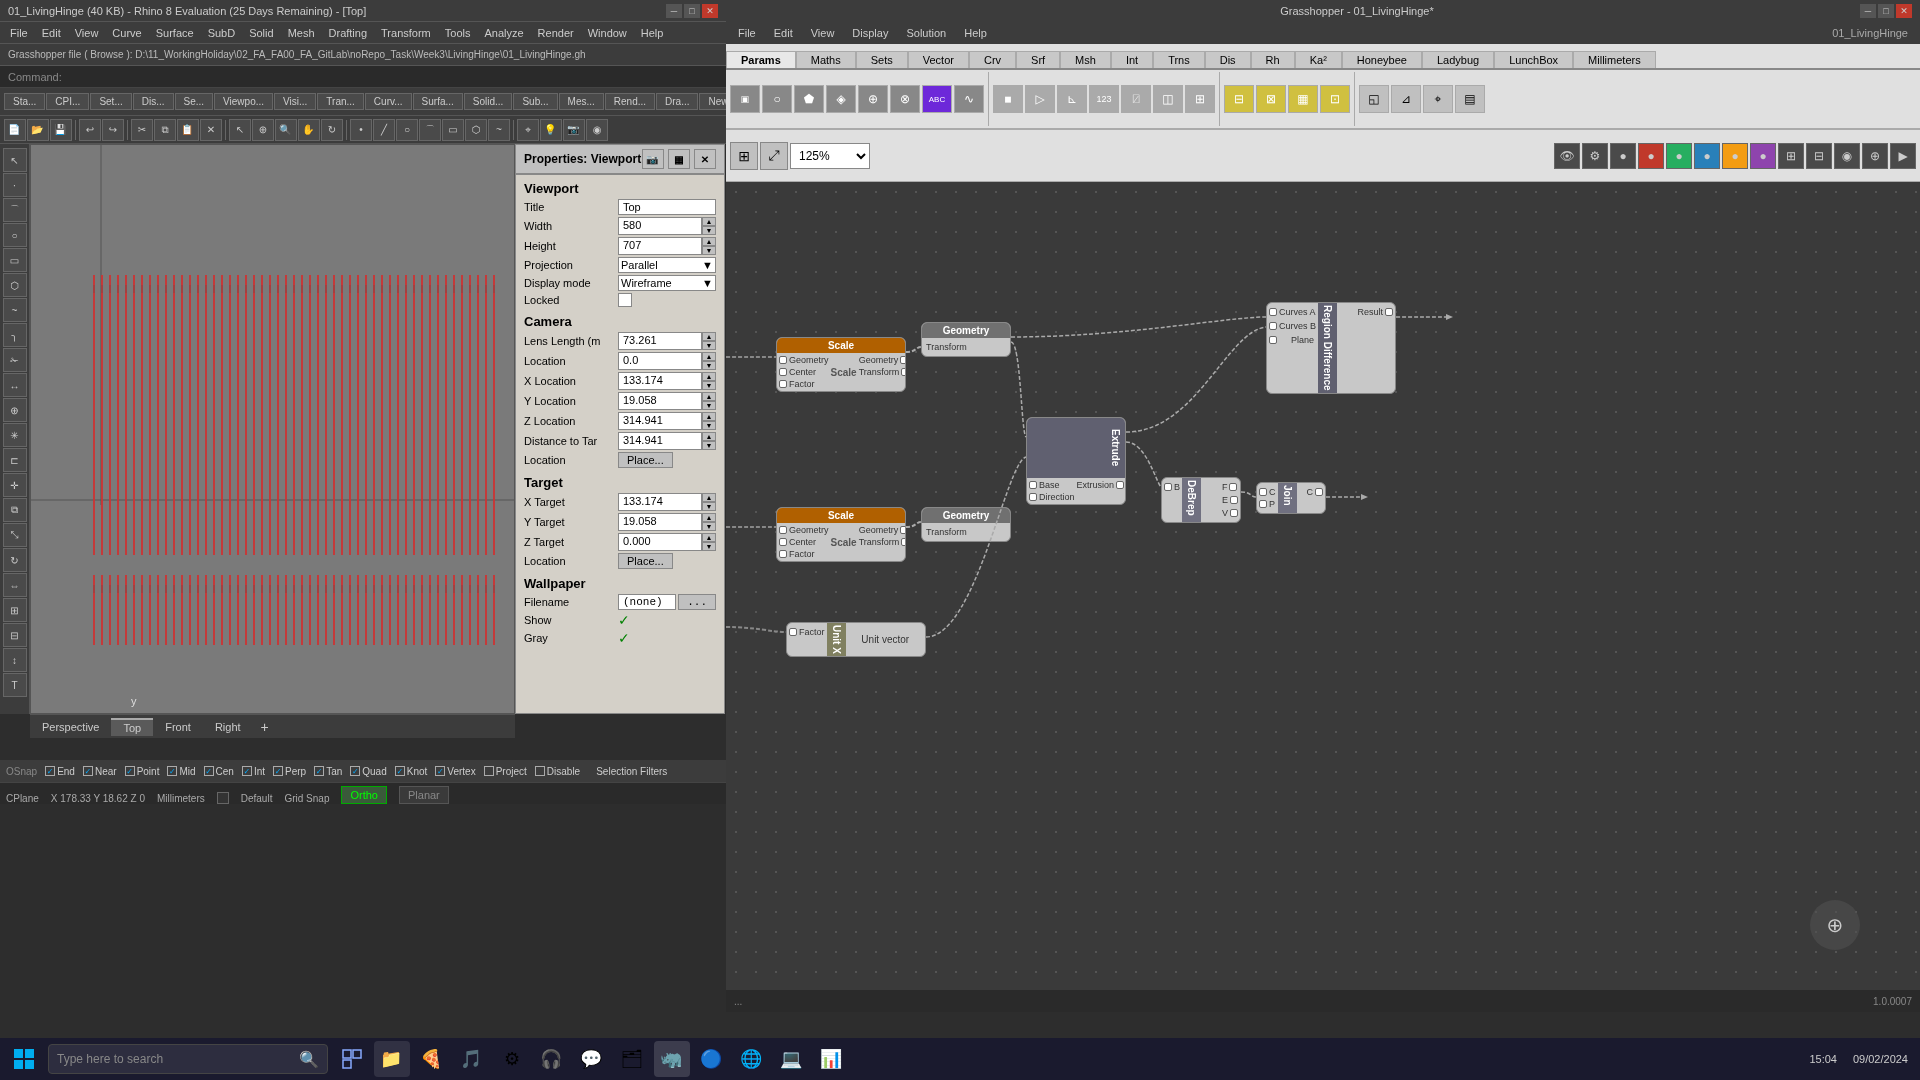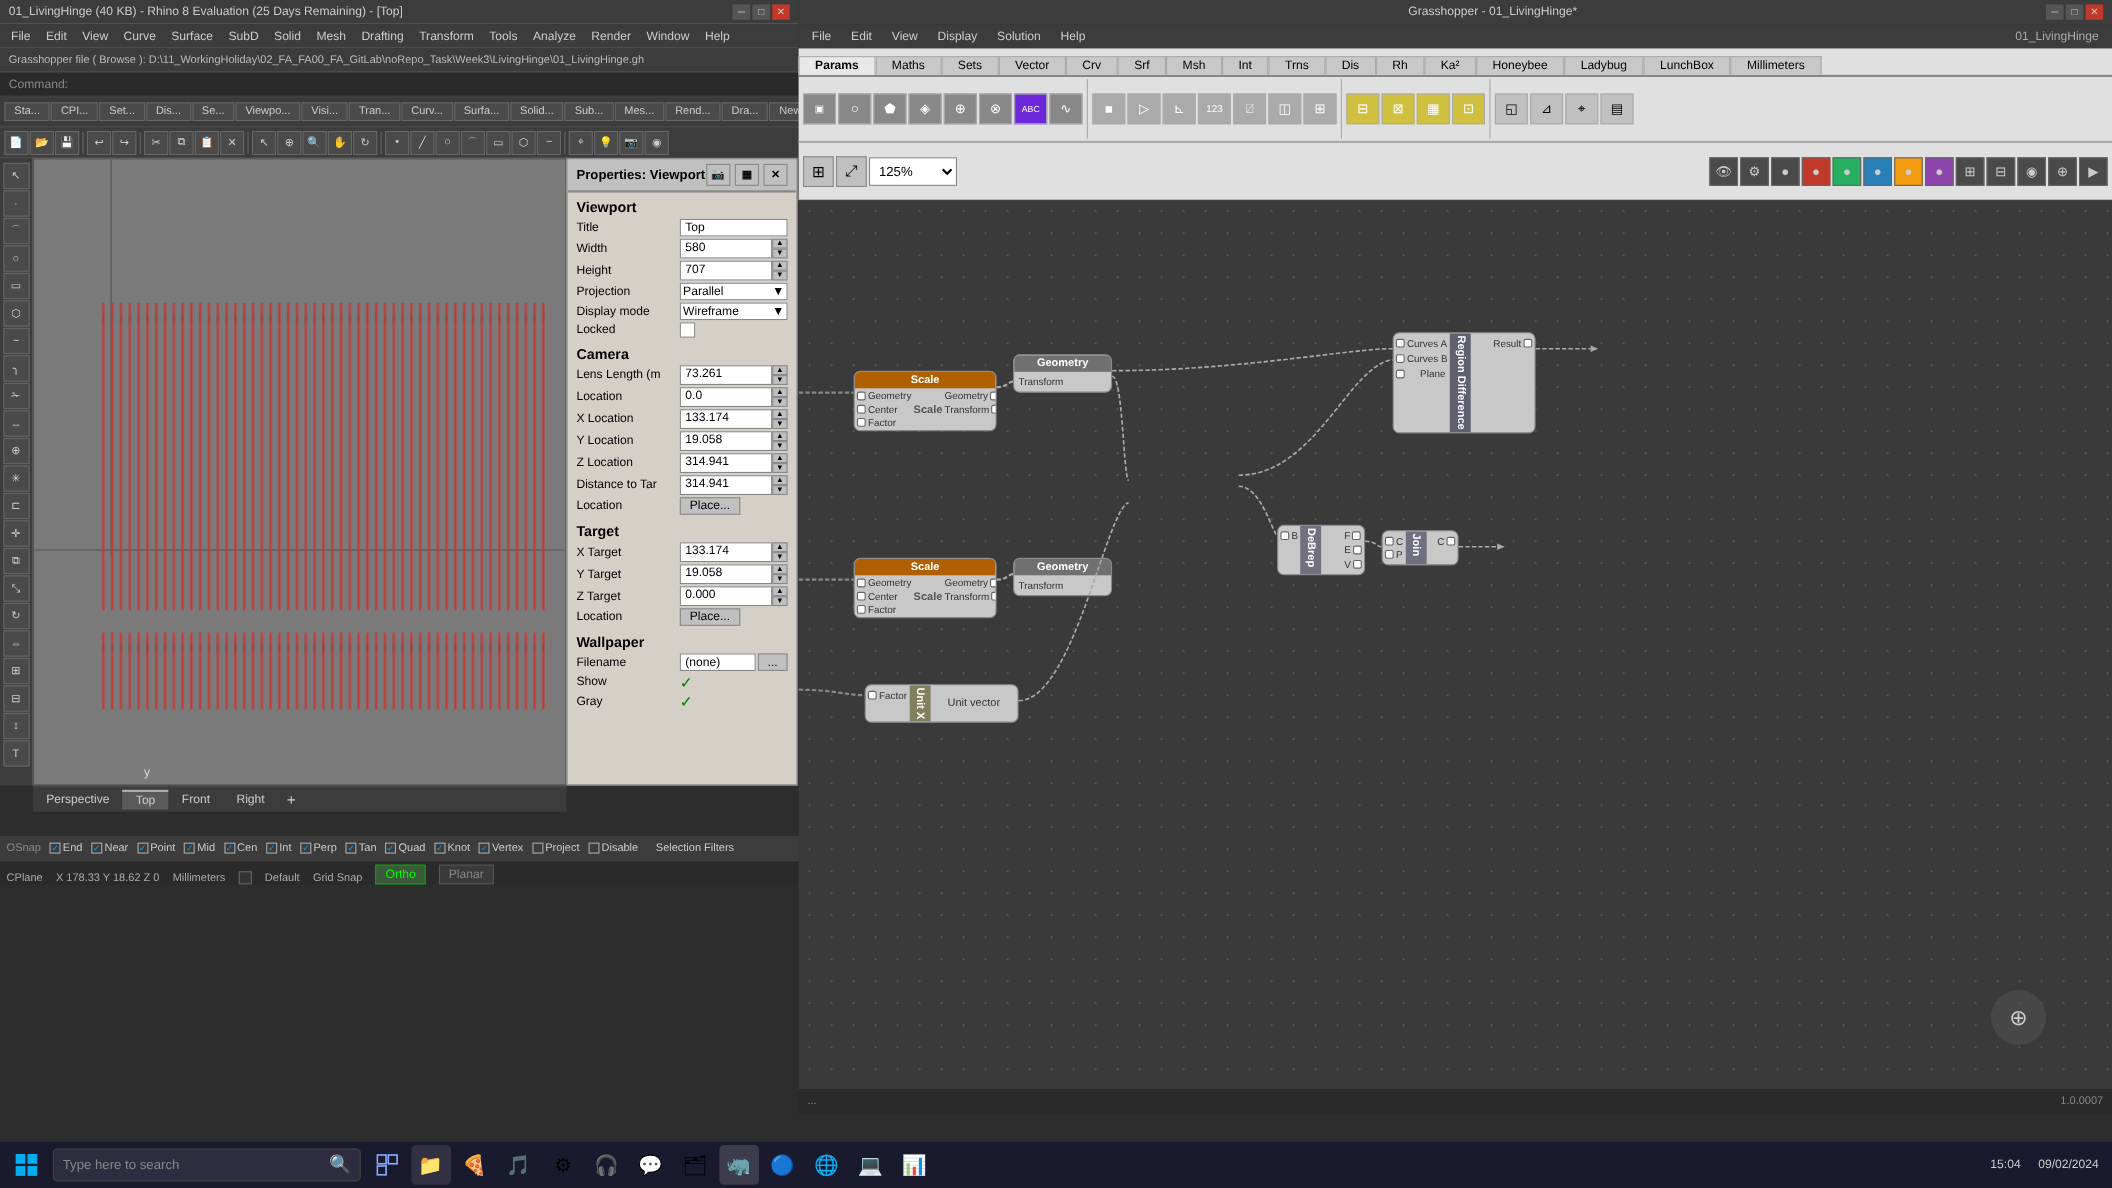--- a/index.html
+++ b/index.html
@@ -522,21 +522,21 @@
     </div>
   </div>
   <div class="props-row">
     <span class="props-label">Location</span>
     <div class="props-place-btn">Place...</div>
   </div>
 
   <div class="props-section-title">Wallpaper</div>
   <div class="props-row">
     <span class="props-label">Filename</span>
-    <div style="flex:1; display:flex; gap:2px;">
+    <div style="flex:1; display:flex; gap:2px;font-family:Liberation Mono, monospace;">
       <span class="props-value" style="flex:1;">(none)</span>
       <div class="props-place-btn">...</div>
     </div>
   </div>
   <div class="props-row">
     <span class="props-label">Show</span>
     <span style="color:green; font-size:14px;">✓</span>
   </div>
   <div class="props-row">
     <span class="props-label">Gray</span>
@@ -791,20 +791,41 @@
     </div>
   </div>
 
   <div class="gh-node" style="left: 195px; top: 325px; width: 90px;">
     <div class="gh-node-title" style="background:#707070;">Geometry</div>
     <div class="gh-node-body">
       <div style="font-size:9px; color:#333; padding:2px; text-align:center;">Transform</div>
     </div>
   </div>
 
+  <div class="gh-node" style="left: 300px; top: 235px; width: 100px;">
+    <div class="gh-node-title" style="background:#606070; writing-mode:vertical-rl; height:60px; width:100%; text-align:center;">Extrude</div>
+    <div class="gh-node-body">
+      <div class="gh-node-inputs">
+        <div style="display:flex;align-items:center;gap:2px;">
+          <div class="gh-port"></div>
+          <span class="gh-port-label">Base</span>
+        </div>
+        <div style="display:flex;align-items:center;gap:2px;">
+          <div class="gh-port"></div>
+          <span class="gh-port-label">Direction</span>
+        </div>
+      </div>
+      <div class="gh-node-outputs">
+        <div style="display:flex;align-items:center;gap:2px;">
+          <span class="gh-port-label">Extrusion</span>
+          <div class="gh-port"></div>
+        </div>
+      </div>
+    </div>
+  </div>
 
   <div class="gh-node" style="left: 540px; top: 120px; width: 130px;">
     <div style="display:flex; height:100%;">
       <div class="gh-node-inputs" style="padding:4px 2px;">
         <div style="display:flex;align-items:center;gap:2px; margin-bottom:2px;">
           <div class="gh-port"></div>
           <span class="gh-port-label">Curves A</span>
         </div>
         <div style="display:flex;align-items:center;gap:2px; margin-bottom:2px;">
           <div class="gh-port"></div>

